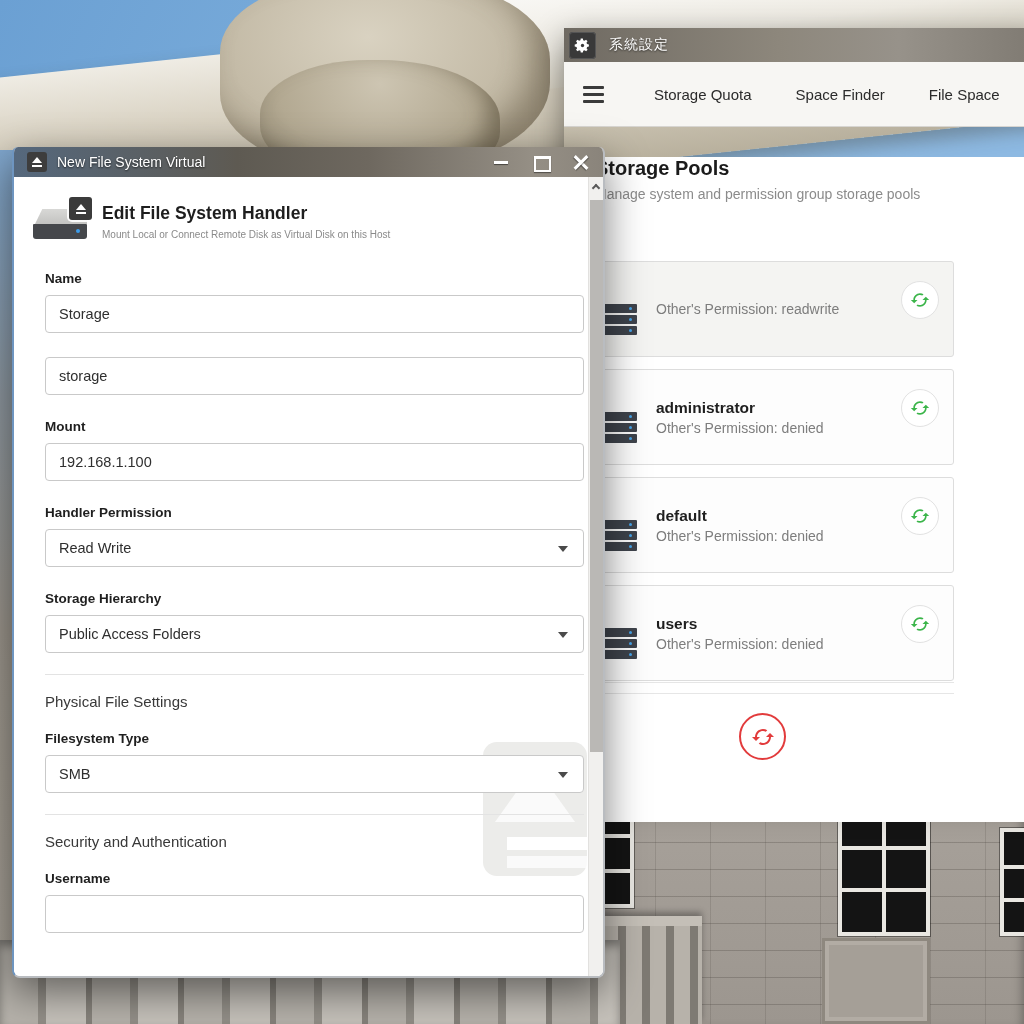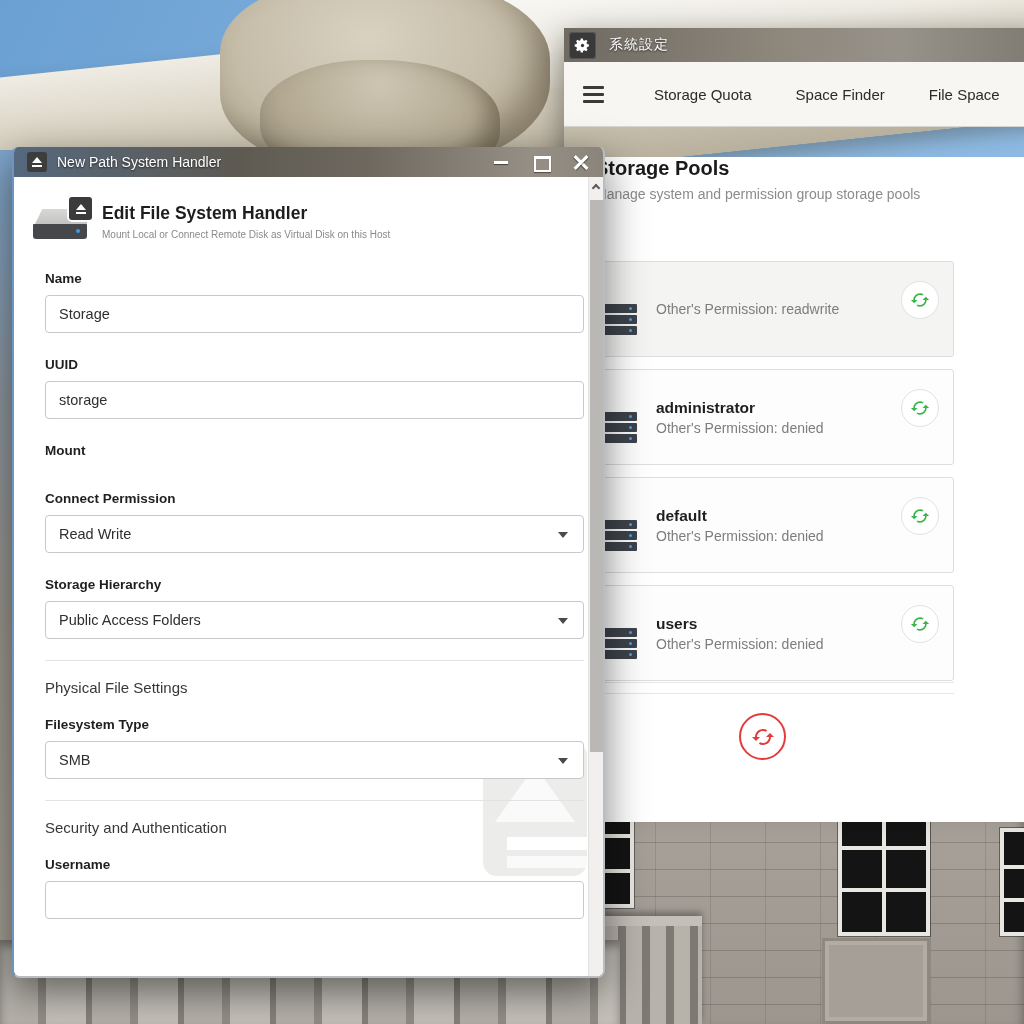--- a/index.html
+++ b/index.html
@@ -316,21 +316,21 @@
       </div>
     </div>
   </div>
 
   <div class="dialog">
     <div class="dlg-titlebar">
       <span class="dlg-appicon">
         <span class="eject-tri"></span>
           <span class="eject-bar"></span>
       </span>
-      <span class="dlg-title">New Path System Handler</span>
+      <span class="dlg-title">New File System Virtual</span>
       <span class="win-btns">
         <span class="wbtn wbtn-min"></span>
         <span class="wbtn wbtn-max"></span>
         <span class="wbtn wbtn-close"></span>
       </span>
     </div>
 
     <div class="dlg-body">
       <div class="sheen"></div>
       <div class="ghost">
@@ -355,28 +355,28 @@
           <span>
             <div class="dlg-h-title">Edit File System Handler</div>
             <div class="dlg-h-sub">Mount Local or Connect Remote Disk as Virtual Disk on this Host</div>
           </span>
         </div>
 
         <div class="field-label">Name</div>
         <input class="text-input" type="text" value="Storage" style="">
         <div class="gap"></div>
 
-        <div class="field-label">UUID</div>
         <input class="text-input" type="text" value="storage" style="">
         <div class="gap"></div>
 
         <div class="field-label">Mount</div>
+        <input class="text-input" type="text" value="192.168.1.100" style="">
         <div class="gap"></div>
 
-        <div class="field-label">Connect Permission</div>
+        <div class="field-label">Handler Permission</div>
         <div class="select">
           <span>Read Write</span>
           <span class="caret"></span>
         </div>
         <div class="gap"></div>
 
         <div class="field-label">Storage Hierarchy</div>
         <div class="select">
           <span>Public Access Folders</span>
           <span class="caret"></span>

